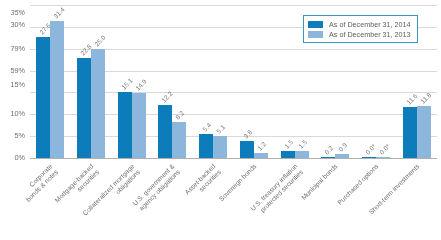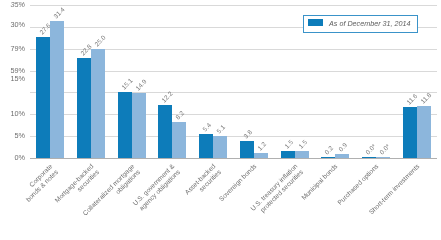--- a/index.html
+++ b/index.html
@@ -124,23 +124,22 @@
     position: absolute;
     left: 303px;
     top: 15px;
     border: 1px solid #3a93c9;
     background: #ffffff;
     padding: 3px 6px 3px 4px;
     z-index: 5;
   }
   .legend-row {
     display: flex;
-    align-items: flex-start;
+    align-items: center;
     height: 10px;
-    font-style: italic;
   }
   .legend-swatch {
     width: 15px;
     height: 7px;
     margin-right: 6px;
     flex: none;
   }
   .legend-text {
     font-size: 7.2px;
     line-height: 9px;
@@ -150,25 +149,25 @@
 </style>
 </head>
 <body>
 
 <div id="chart-root">
 
   <div class="ytick-wrap" id="yaxis">
       <div class="ytick-lbl" style="top: 158px;">0%</div>
       <div class="ytick-lbl" style="top: 136.143px;">5%</div>
       <div class="ytick-lbl" style="top: 114.286px;">10%</div>
-      <div class="ytick-lbl" style="top: 79px;">15%</div>
+      <div class="ytick-lbl" style="top: 85px;">15%</div>
       <div class="ytick-lbl" style="top: 70.5714px;">59%</div>
       <div class="ytick-lbl" style="top: 48.7143px;">79%</div>
       <div class="ytick-lbl" style="top: 25px;">30%</div>
-      <div class="ytick-lbl" style="top: 5px; font-style: italic;">35%</div>
+      <div class="ytick-lbl" style="top: 13px; font-style: italic;">35%</div>
     </div>
   <div class="plot-area" id="plotarea">
       <div class="gridline baseline" style="top: 153px;"></div>
       <div class="gridline" style="top: 131.143px;"></div>
       <div class="gridline" style="top: 109.286px;"></div>
       <div class="gridline" style="top: 87.4286px;"></div>
       <div class="gridline" style="top: 65.5714px;"></div>
       <div class="gridline" style="top: 43.7143px;"></div>
       <div class="gridline" style="top: 21.8571px;"></div>
       <div class="gridline" style="top: 0px;"></div>
@@ -294,15 +293,19 @@
       <div class="xcell">
         <div class="xlabel">Short-term investments</div>
       </div>
     </div>
 
   <div class="legend" id="legend">
       <div class="legend-row">
         <span class="legend-swatch" style="background: rgb(13, 124, 186);"></span>
         <span class="legend-text">As of December 31, 2014</span>
       </div>
+      <div class="legend-row">
+        <span class="legend-swatch" style="background: rgb(140, 182, 220);"></span>
+        <span class="legend-text">As of December 31, 2013</span>
+      </div>
     </div>
 
 </div>
 
 </body></html>

